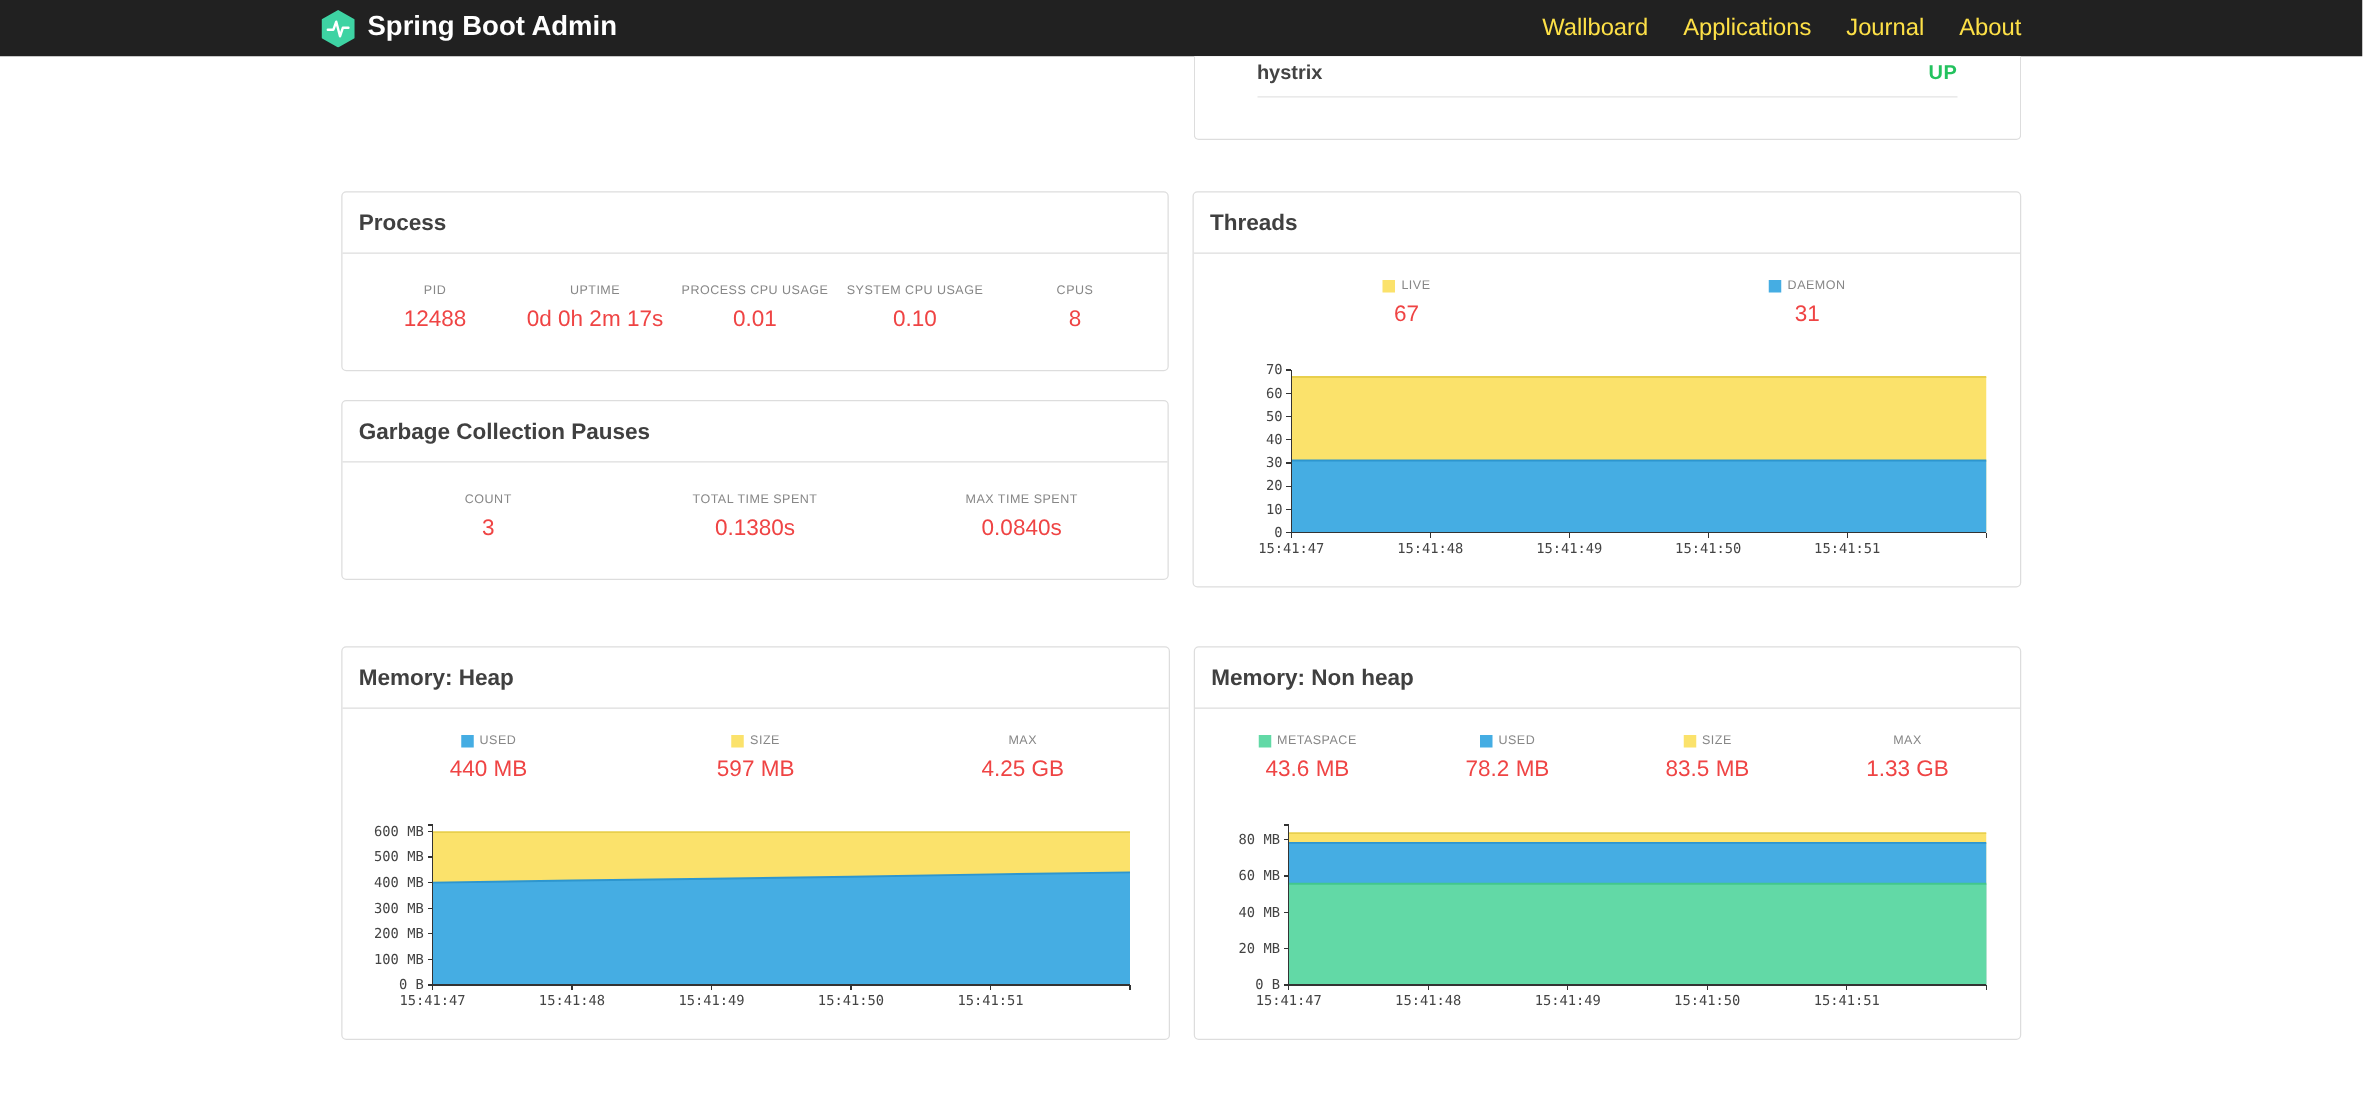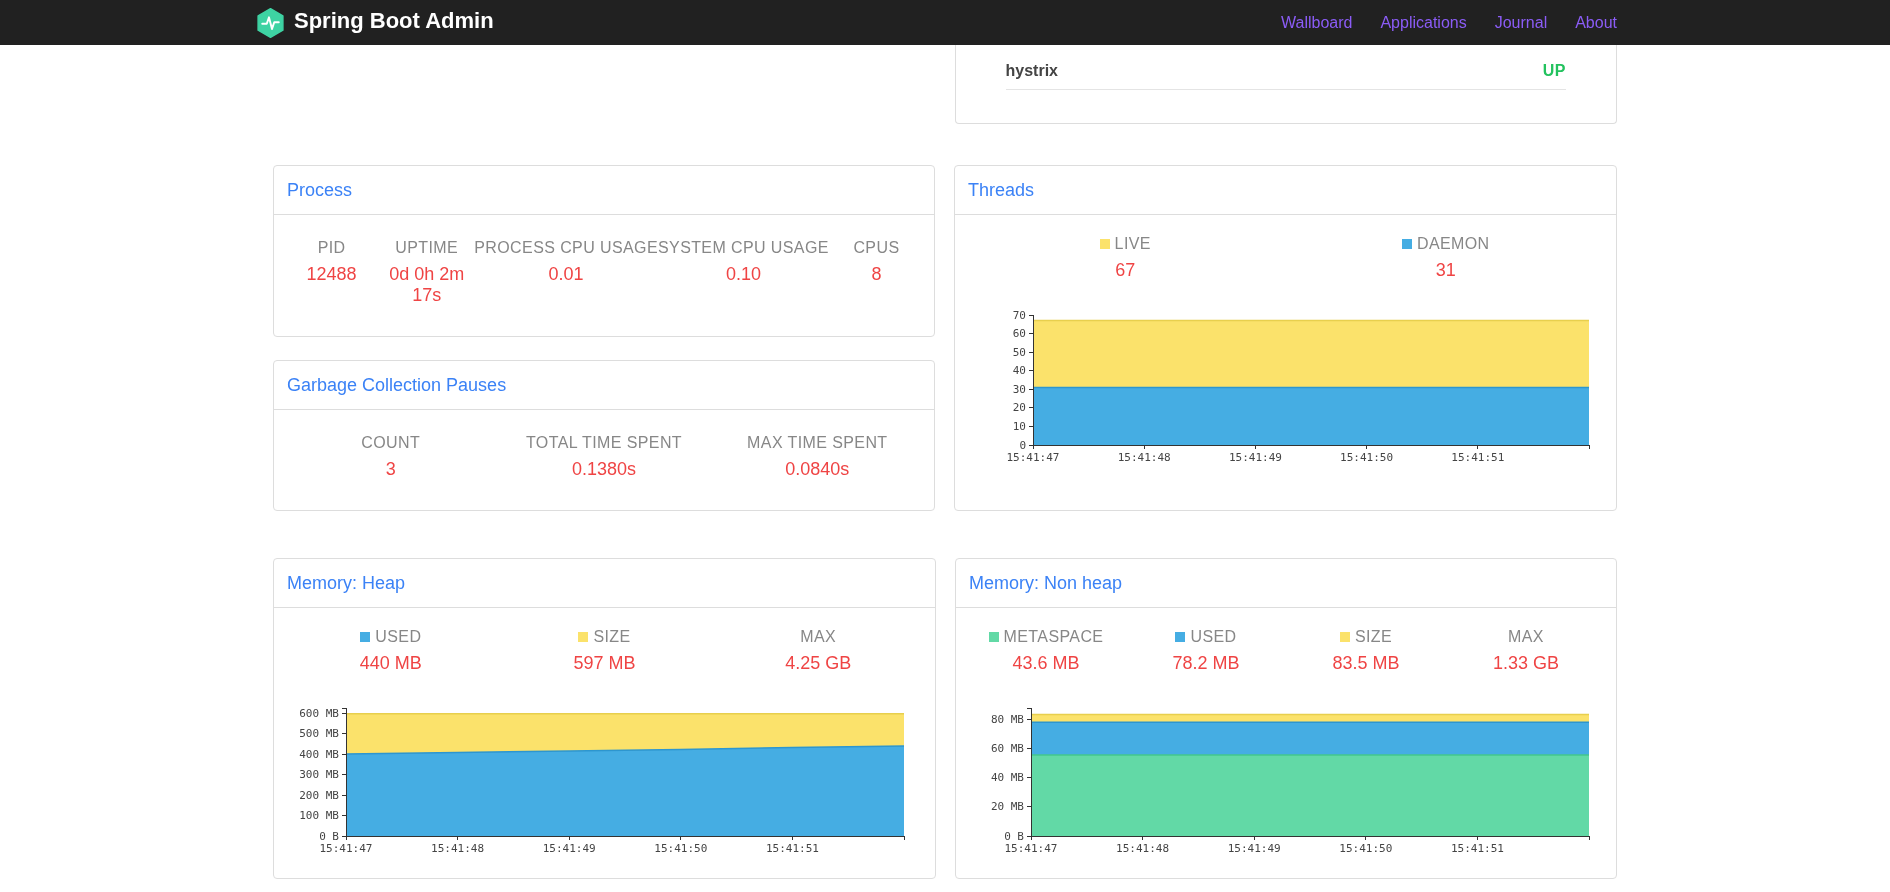--- a/index.html
+++ b/index.html
@@ -8,40 +8,40 @@
     font-family:"Liberation Sans",sans-serif;
     color:#444;
     width:1890px;
     min-height:892px;
   }
   
   .navbar{height:45px;background:#212121;display:flex;align-items:center}
   .nav-inner{width:1344px;margin:0 auto;display:flex;align-items:center;justify-content:space-between}
   .brand{display:flex;align-items:flex-start;gap:10px;color:#fff;font-size:22px;font-weight:700;cursor:pointer;margin-left:-16px}
   .nav-links{display:flex;gap:28px}
-  .nav-links a{color:#8b5cf6;font-size:16px;text-decoration:none;cursor:pointer}
+  .nav-links a{color:#fde047;font-size:19px;text-decoration:none;cursor:pointer}
   
   .container{width:1344px;margin:0 auto}
   .row{display:grid;grid-template-columns:1fr 1fr;gap:19px}
   .row-top{margin-bottom:41px}
   .row-main{margin-bottom:47px}
   .col-stack{display:flex;flex-direction:column;gap:23px}
   
   .panel{border:1px solid #ddd;border-radius:4px;background:#fff}
-  .panel-title{padding:14px 13px 13px;font-size:18px;font-weight:400;color:#3b82f6;border-bottom:1px solid #ddd}
+  .panel-title{padding:14px 13px 13px;font-size:18px;font-weight:700;color:#404040;border-bottom:1px solid #ddd}
   .stats{display:flex;padding:20px 10px 24px;text-align:center}
   .panel-plain .stats{padding:24px 10px 30px}
   .stat{flex:1}
-  .stat-label{font-size:16px;color:#878787;letter-spacing:.4px;text-transform:uppercase;margin-bottom:7px;display:flex;align-items:center;justify-content:center;gap:5px;white-space:nowrap}
+  .stat-label{font-size:10px;color:#878787;letter-spacing:.4px;text-transform:uppercase;margin-bottom:7px;display:flex;align-items:center;justify-content:center;gap:5px;white-space:nowrap}
   .stat-value{font-size:18px;color:#ef4444}
   .swatch{width:10px;height:10px;display:inline-block;flex:none}
   .chart{margin:2px 0 12px}
   .chart svg text{font:11px "DejaVu Sans Mono",monospace;fill:#444}
   
-  .app-panel{border:1px solid #ddd;border-top:none;border-radius:0 0 4px 4px;padding:12px 50px 33px;background:#fff}
+  .app-panel{border:1px solid #ddd;border-top:none;border-radius:0 0 4px 4px;padding:0 50px 33px;background:#fff}
   .app-row{display:flex;justify-content:space-between;align-items:center;padding:5px 0 9px;border-bottom:1px solid #e4e4e4;cursor:pointer}
   .app-name{font-weight:700;font-size:16px;color:#444}
   .app-status{font-weight:700;font-size:16px;letter-spacing:.5px}
 </style>
 </head>
 <body>
 
 <div class="navbar">
   <div class="nav-inner">
     <div class="brand">

